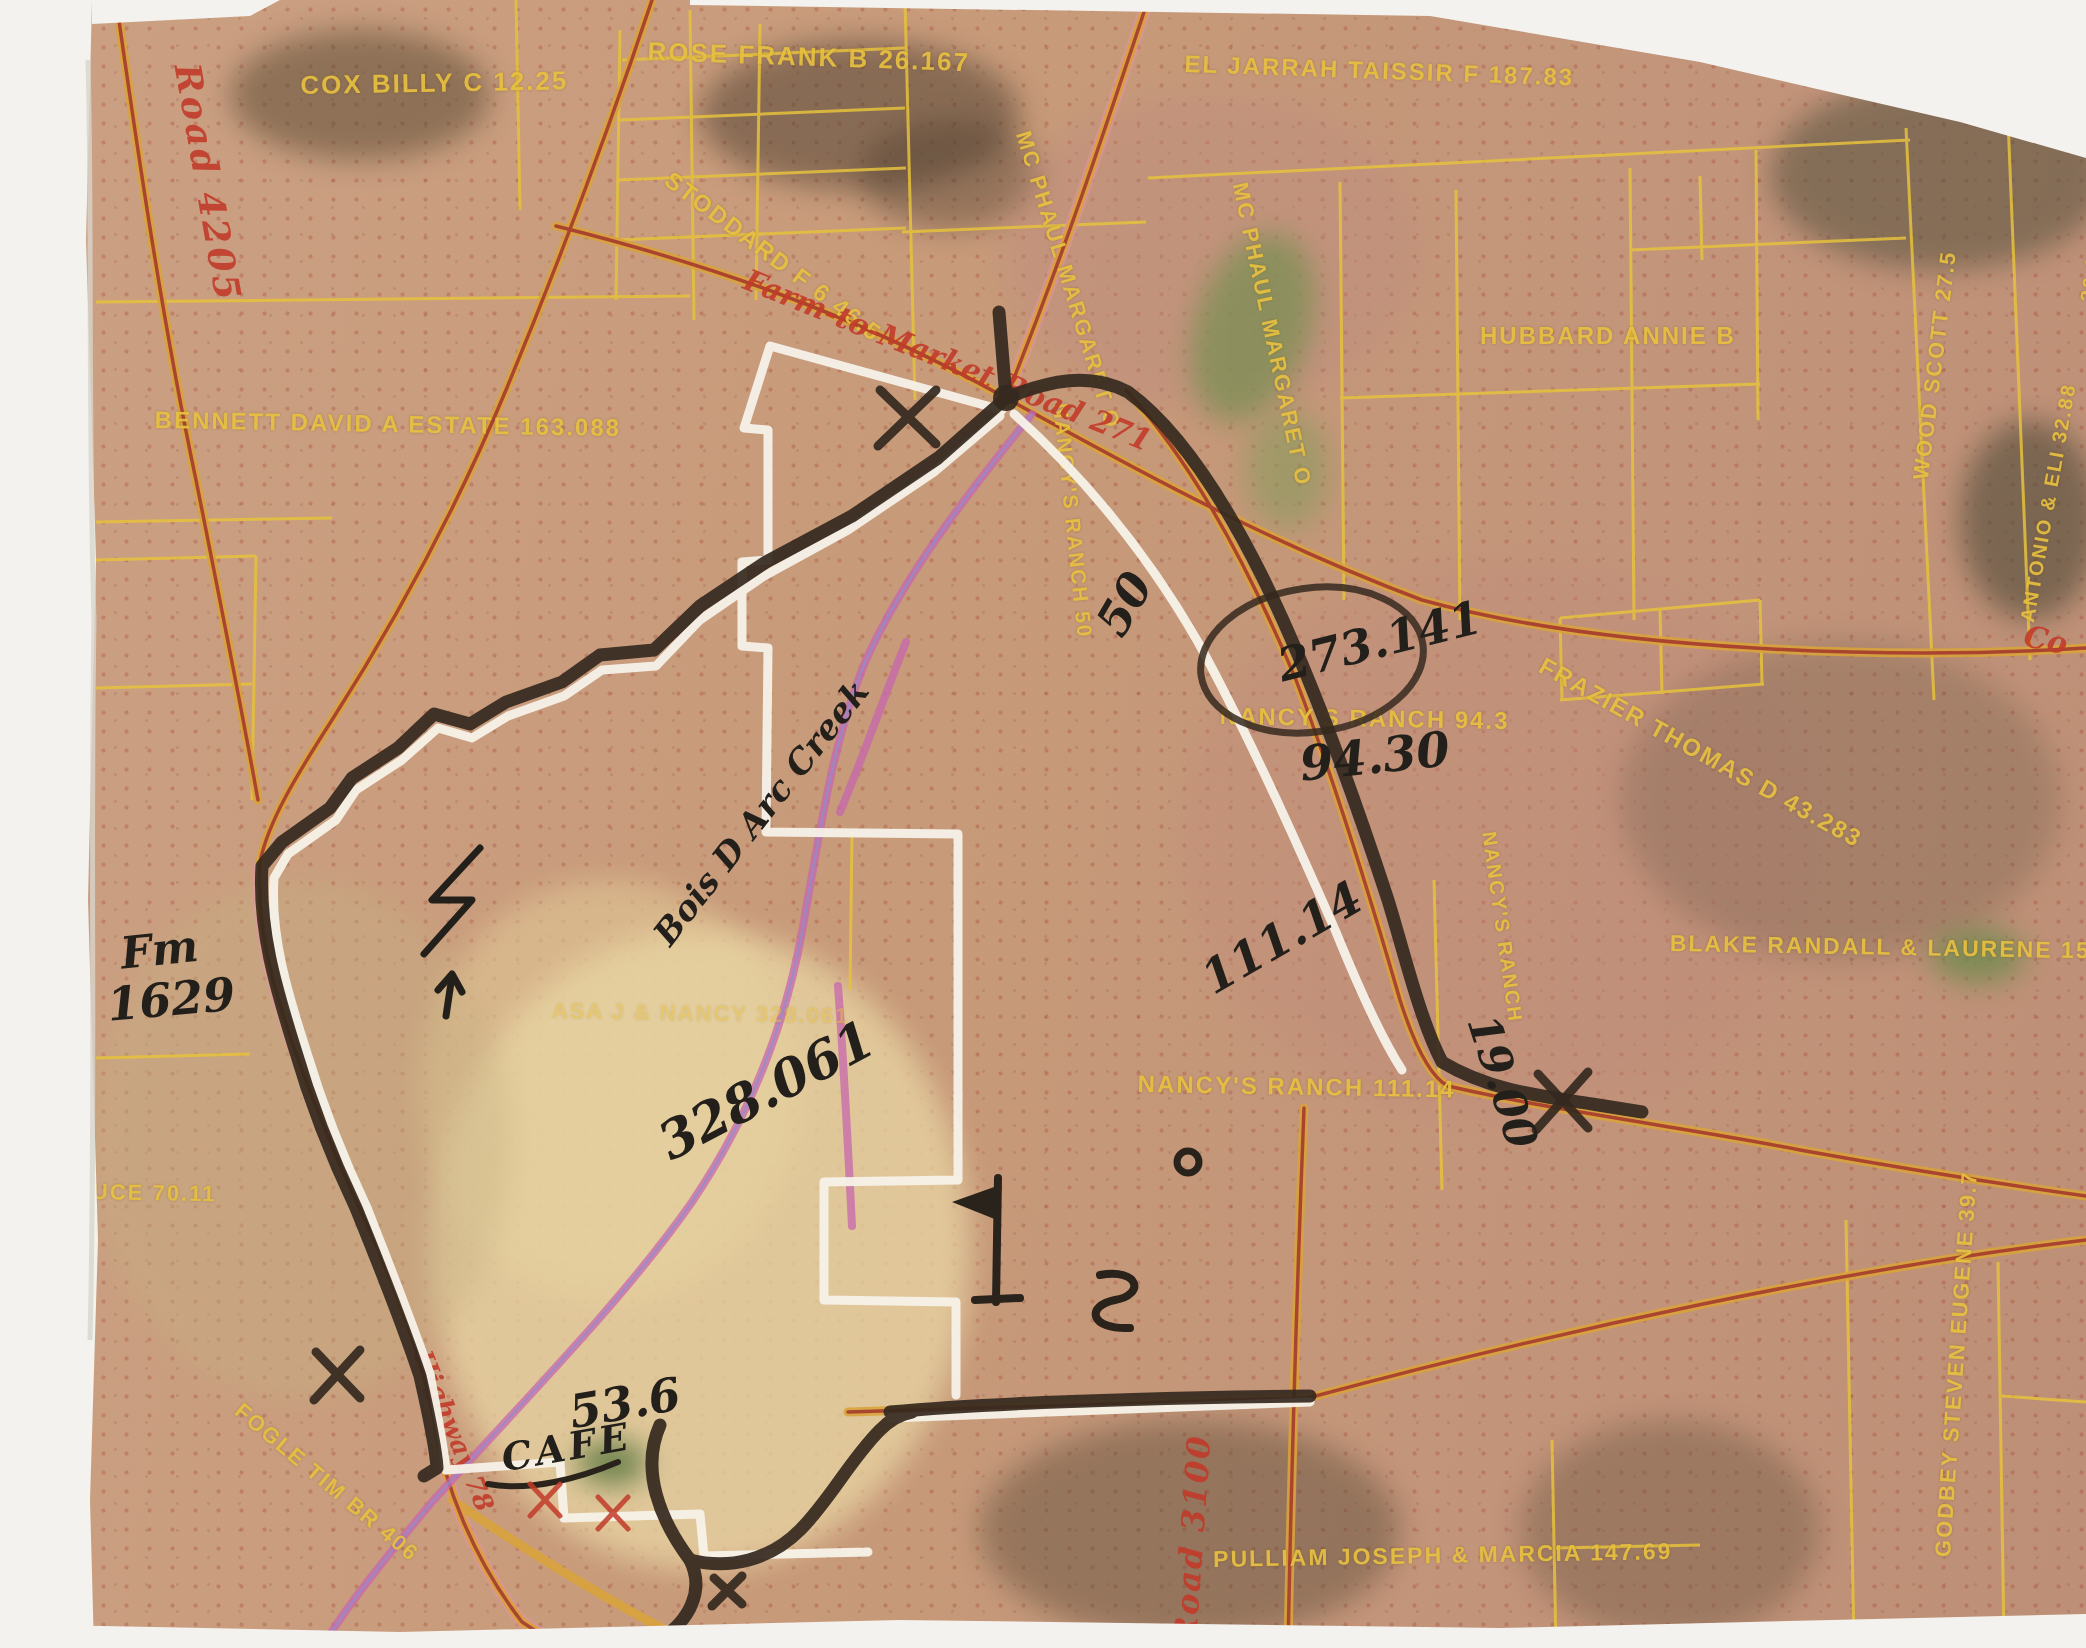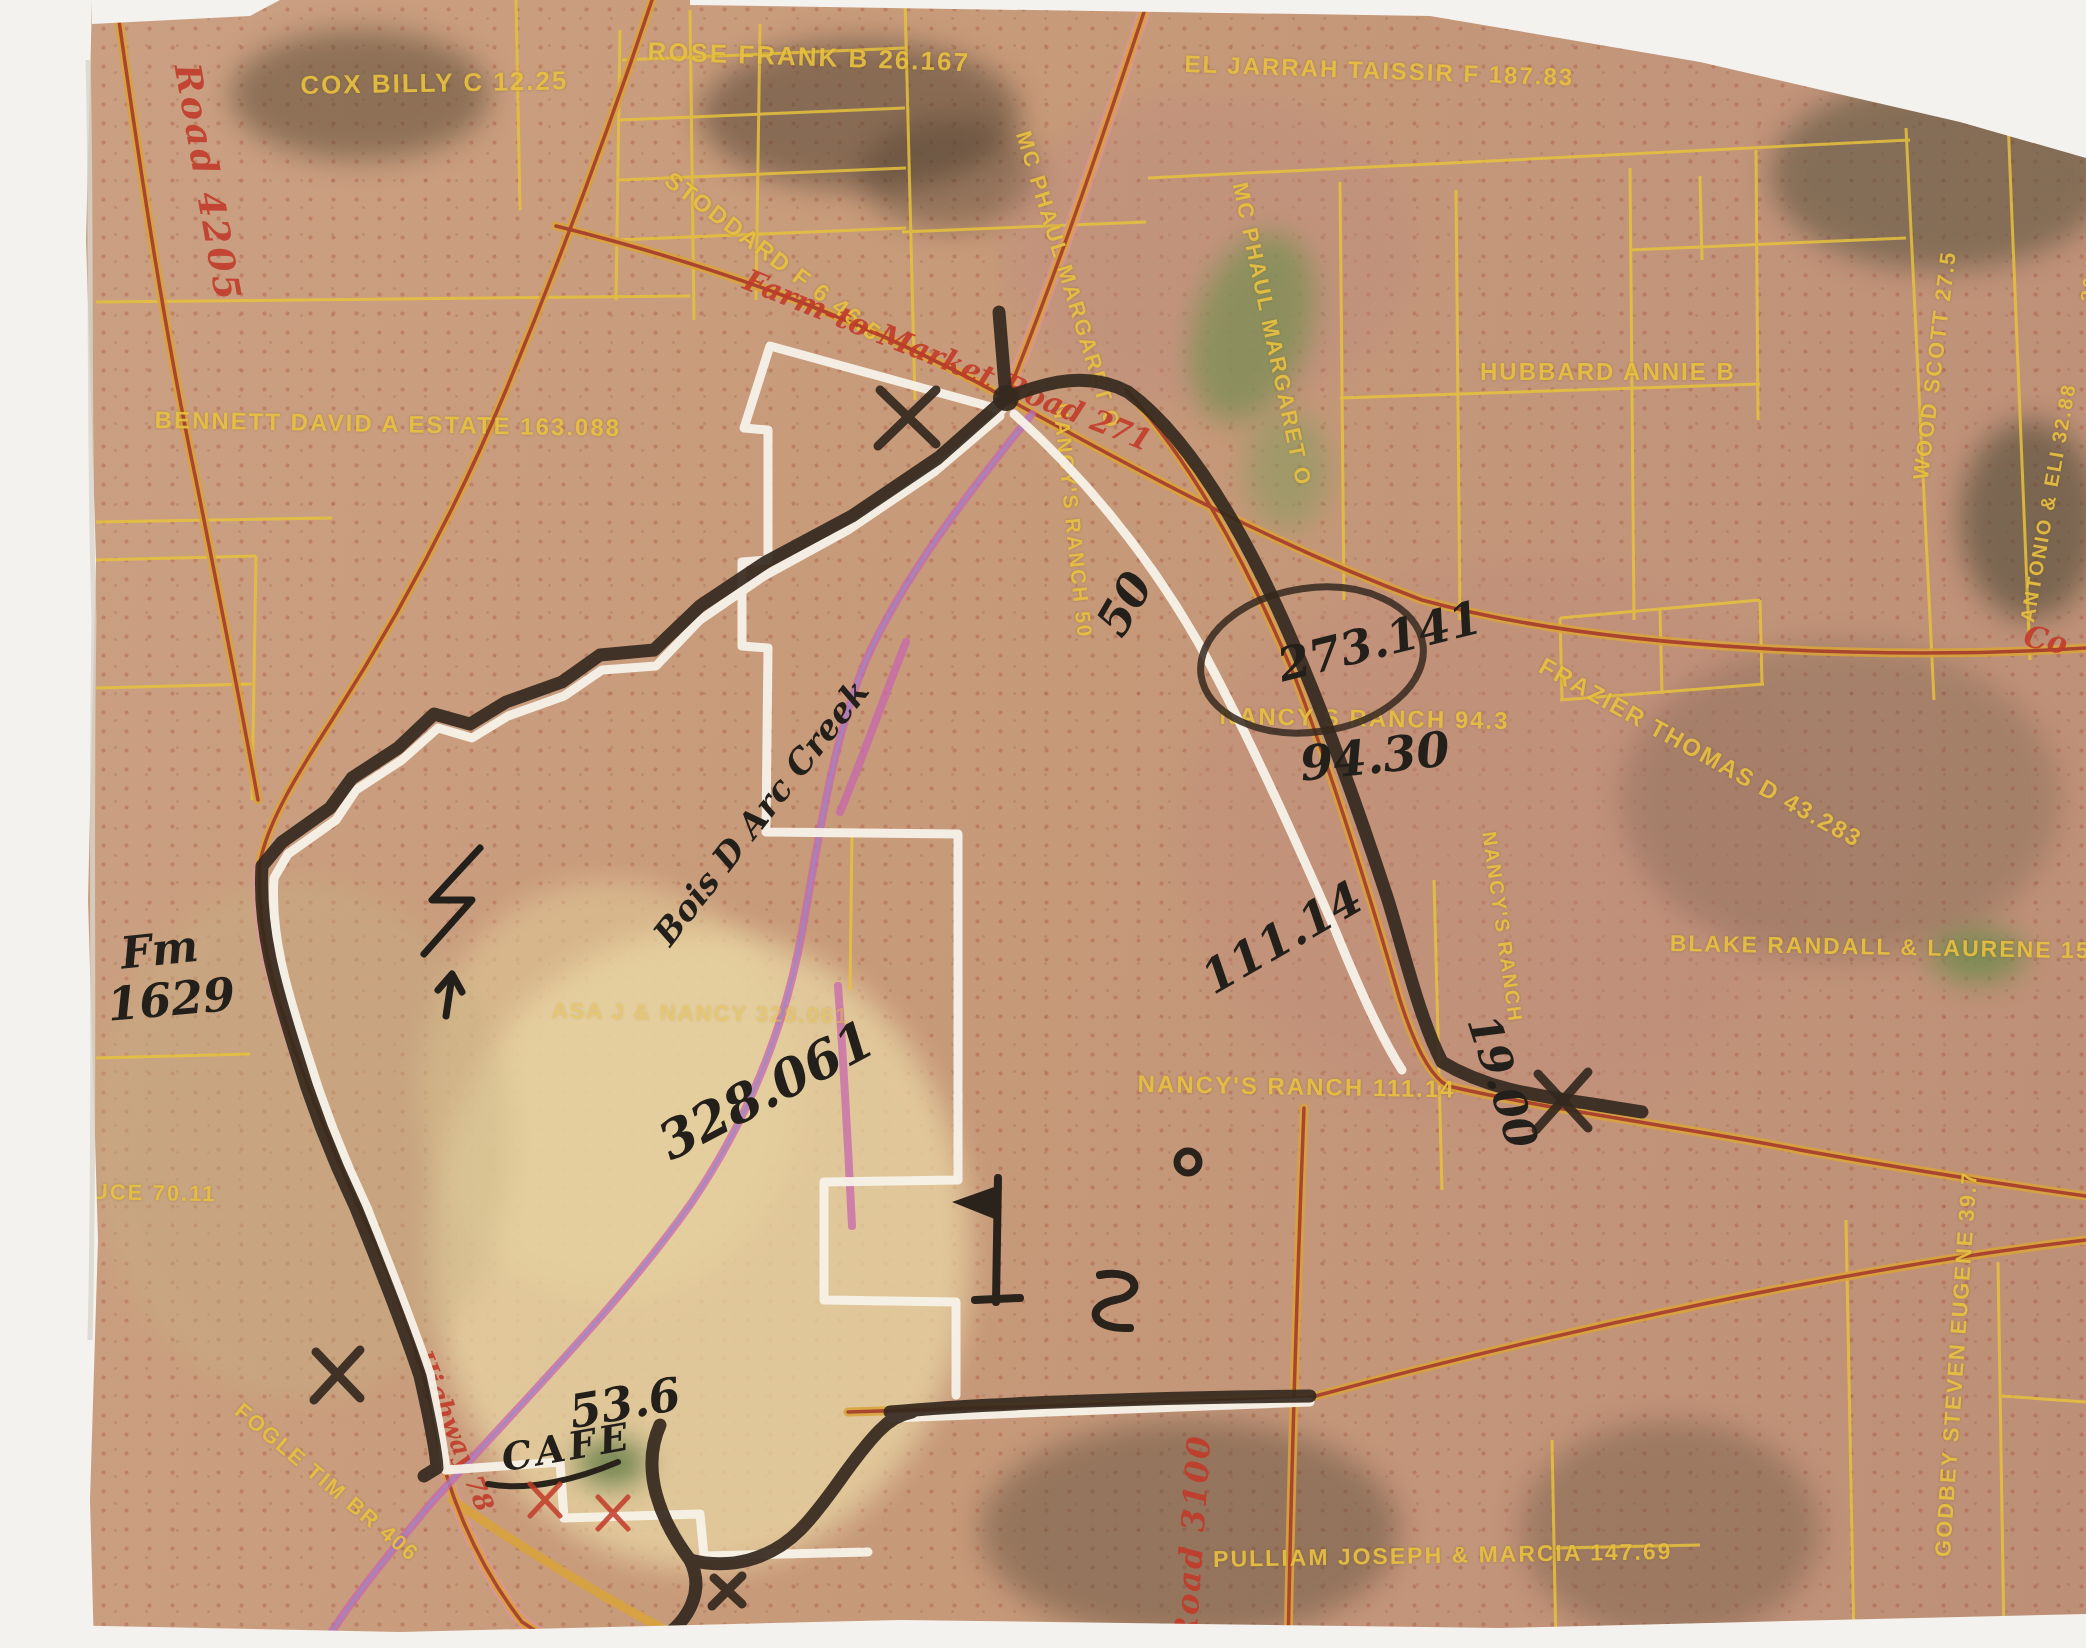--- a/index.html
+++ b/index.html
@@ -133,21 +133,21 @@
     </g>
   </svg>
 
   <div class="lyr">
     <div class="plbl" style="left:300px;top:70px;font-size:26px;transform:rotate(-1deg);">COX BILLY C 12.25</div>
     <div class="plbl" style="left:648px;top:36px;font-size:26px;transform:rotate(2deg);">ROSE FRANK B 26.167</div>
     <div class="plbl" style="left:676px;top:166px;font-size:24px;transform:rotate(37deg);">STODDARD F 6 46.5</div>
     <div class="plbl" style="left:1185px;top:50px;font-size:24px;transform:rotate(2deg);">EL JARRAH TAISSIR F 187.83</div>
     <div class="plbl" style="left:1035px;top:128px;font-size:22px;transform:rotate(73deg);">MC PHAUL MARGARET O</div>
     <div class="plbl" style="left:1252px;top:180px;font-size:22px;transform:rotate(78deg);">MC PHAUL MARGARET O</div>
-    <div class="plbl" style="left:1480px;top:358px;font-size:24px;">HUBBARD ANNIE B</div>
+    <div class="plbl" style="left:1480px;top:322px;font-size:24px;">HUBBARD ANNIE B</div>
     <div class="plbl" style="left:1908px;top:478px;font-size:22px;transform:rotate(-83deg);">WOOD SCOTT 27.5</div>
     <div class="plbl" style="left:2016px;top:620px;font-size:20px;transform:rotate(-80deg);">ANTONIO &amp; ELI 32.88</div>
     <div class="plbl" style="left:2076px;top:300px;font-size:20px;transform:rotate(-82deg);">30.83</div>
     <div class="plbl" style="left:155px;top:406px;font-size:24px;transform:rotate(1deg);">BENNETT DAVID A ESTATE 163.088</div>
     <div class="plbl" style="left:1072px;top:402px;font-size:21px;transform:rotate(84deg);">NANCY'S RANCH 50</div>
     <div class="plbl" style="left:1220px;top:702px;font-size:24px;transform:rotate(1deg);">NANCY'S RANCH 94.3</div>
     <div class="plbl" style="left:1548px;top:652px;font-size:24px;transform:rotate(29deg);">FRAZIER THOMAS D 43.283</div>
     <div class="plbl" style="left:1670px;top:930px;font-size:23px;transform:rotate(1deg);">BLAKE RANDALL &amp; LAURENE 155.784</div>
     <div class="plbl faint" style="left:552px;top:998px;font-size:22px;transform:rotate(1deg);">ASA J &amp; NANCY 328.061</div>
     <div class="plbl" style="left:1138px;top:1070px;font-size:24px;transform:rotate(1deg);">NANCY'S RANCH 111.14</div>

